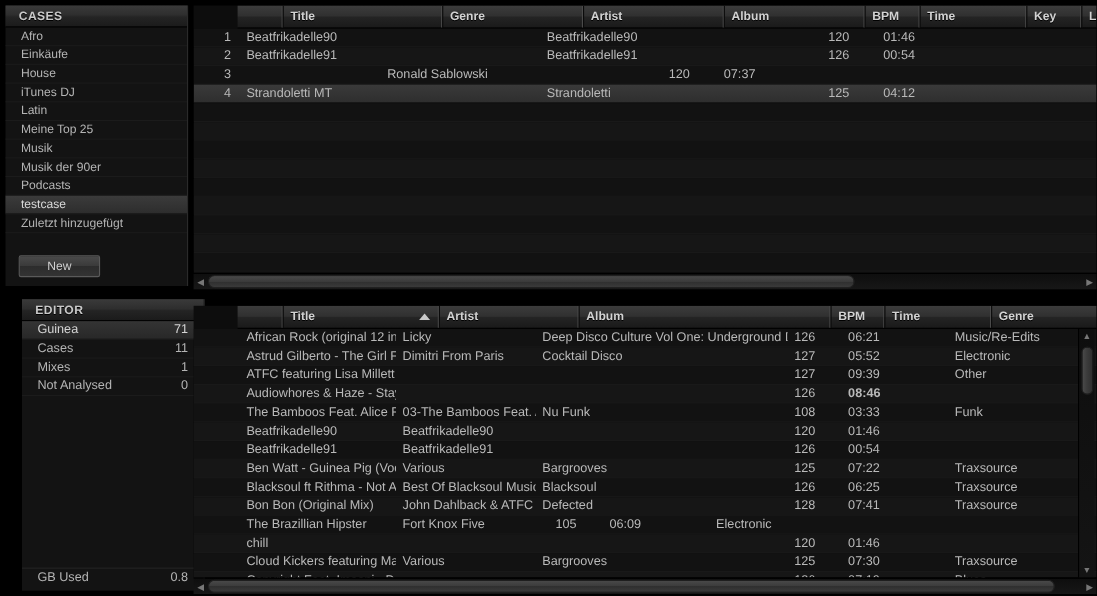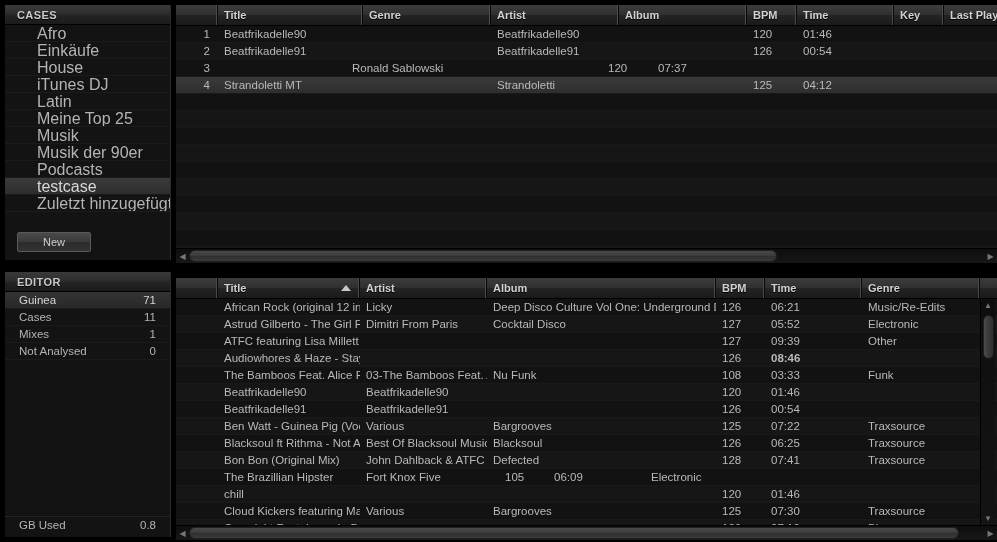--- a/index.html
+++ b/index.html
@@ -29,22 +29,22 @@
   
   #cases-panel {
     position: absolute; left: 5px; top: 5px;
     width: 166px; height: 255px;
     background: #131313;
     border-right: 1px solid #2a2a2a;
   }
   .case-list { position: absolute; top: 20px; left: 0; right: 0; bottom: 36px; }
   .case-item {
     height: 17px; line-height: 17px;
-    padding-left: 32px;
-    font-size: 16px;
+    padding-left: 14px;
+    font-size: 11px;
     color: #b4b4b4;
     border-bottom: 1px solid #1b1b1b;
     white-space: nowrap; overflow: hidden;
   }
   .case-item.selected {
     background: linear-gradient(to bottom, #3b3b3b, #2d2d2d);
     color: #d8d8d8;
   }
   .new-btn-wrap { position: absolute; left: 0; right: 0; bottom: 6px; height: 22px; }
   #new-button {
@@ -54,21 +54,21 @@
     border: 1px solid #5a5a5a;
     border-radius: 2px;
     color: #cfcfcf;
     font-size: 11px;
     line-height: 18px;
     text-align: center;
   }
 
   
   #editor-panel {
-    position: absolute; left: 5px; top: 272px;
+    position: absolute; left: 20px; top: 272px;
     width: 166px; height: 265px;
     background: #131313;
     border-right: 1px solid #2a2a2a;
   }
   .editor-list { position: absolute; top: 20px; left: 0; right: 0; }
   .editor-row {
     height: 17px; line-height: 17px;
     font-size: 11.5px;
     color: #b4b4b4;
     display: flex; justify-content: space-between;
@@ -79,21 +79,21 @@
   .editor-foot {
     position: absolute; left: 0; right: 0; bottom: 4px;
     height: 17px; line-height: 17px;
     font-size: 11.5px; color: #b4b4b4;
     display: flex; justify-content: space-between;
     padding: 0 14px;
     border-top: 1px solid #242424;
   }
 
   
-  .table-wrap { position: absolute; background: #0d0d0d; overflow: hidden; }
+  .table-wrap { position: absolute; background: #0d0d0d; overflow: hidden; padding-left: 40px; }
   #top-table  { left: 176px; top: 5px;   width: 821px; height: 243px; }
   #bot-table  { left: 176px; top: 278px; width: 821px; height: 247px; }
 
   .thead {
     display: flex; height: 21px;
     background: linear-gradient(to bottom, #3c3c3c 0%, #303030 48%, #242424 52%, #1a1a1a 100%);
     border-bottom: 1px solid #000;
   }
   .th {
     font-size: 11px; font-weight: bold;

